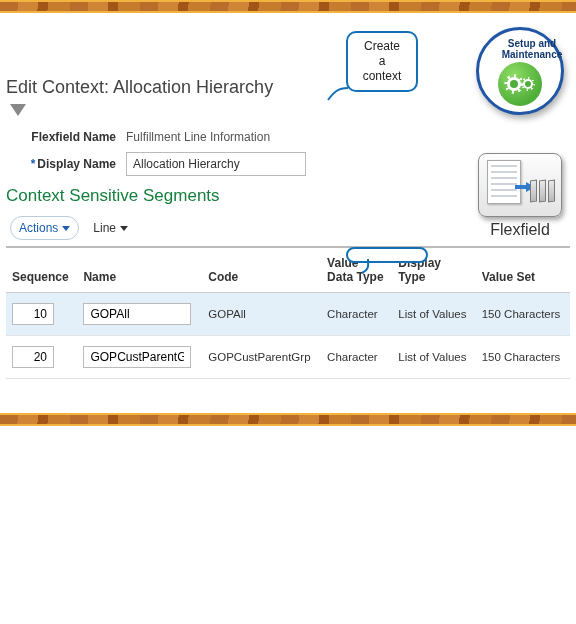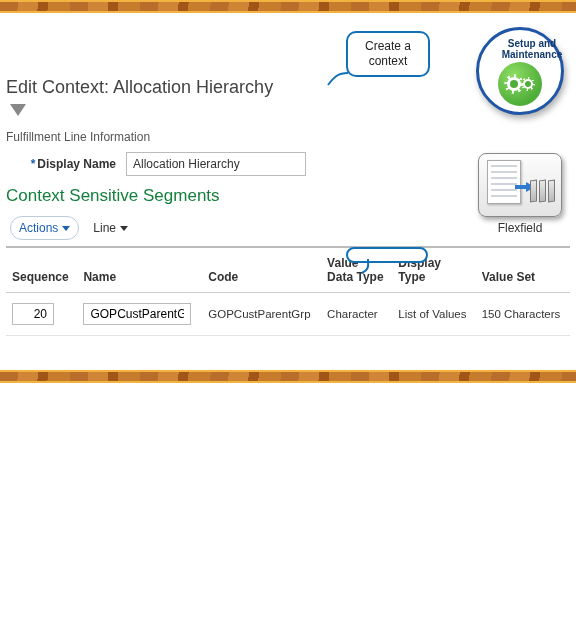--- a/index.html
+++ b/index.html
@@ -254,35 +254,35 @@
     display: flex;
     gap: 2px;
   }
   .flexfield-chip .stack span {
     width: 7px; height: 22px;
     background: linear-gradient(#e8e8e8,#b9b9b9);
     border: 1px solid #7a7a7a;
     transform: skewY(-8deg);
   }
   .flexfield-chip .caption {
-    font-size: 12px;
+    font-size: 16px;
     color: #333;
     margin-top: 4px;
   }
   
   .wood-band.bottom { margin-top: 24px; }
 </style>
 </head>
 <body>
 
 <div class="wood-band"></div>
 
 <div class="page">
 
-  <div class="callout" style="left:346px; top:18px; width:84px;">
+  <div class="callout" style="left:346px; top:18px; width:72px;">
     <span style="white-space:pre-line;">Create a
 context</span>
     <svg class="tail" style="left:-20px; bottom:-10px;" viewBox="0 0 20 14">
       <path d="M20 2 C 10 2, 6 6, 0 14" stroke="#1270b6" stroke-width="2" fill="none"></path>
     </svg>
   </div>
 
   <div class="setup-badge">
     <div class="label" style="white-space:pre-line;">Setup and
 Maintenance</div>
@@ -302,20 +302,21 @@
           <span></span>
         </div>
     </div>
     <div class="caption">Flexfield</div>
   </div>
 
   <h1 class="page-title">Edit Context: Allocation Hierarchy</h1>
   <div class="disclosure"></div>
 
   <div class="field-row">
+    <div class="field-label bold">Flexfield Name</div>
     <div class="field-value">Fulfillment Line Information</div>
   </div>
 
   <div class="field-row">
     <div class="field-label bold">
       <span class="required-star">*</span><span>Display Name</span>
     </div>
     <input class="field-input" value="Allocation Hierarchy" style="">
   </div>
 
@@ -345,20 +346,28 @@
         <th>Name</th>
         <th>Code</th>
         <th style="white-space:pre-line;">Value
 Data Type</th>
         <th style="white-space:pre-line;">Display
 Type</th>
         <th>Value Set</th>
       </tr>
     </thead>
     <tbody id="segments-body">
+        <tr class="sel">
+          <td><input class="seq" value="10" style=""></td>
+          <td><input class="name" value="GOPAll" style=""></td>
+          <td>GOPAll</td>
+          <td>Character</td>
+          <td>List of Values</td>
+          <td>150 Characters</td>
+        </tr>
         <tr>
           <td><input class="seq" value="20" style=""></td>
           <td><input class="name" value="GOPCustParentGrp" style=""></td>
           <td>GOPCustParentGrp</td>
           <td>Character</td>
           <td>List of Values</td>
           <td>150 Characters</td>
         </tr>
       </tbody>
   </table>

